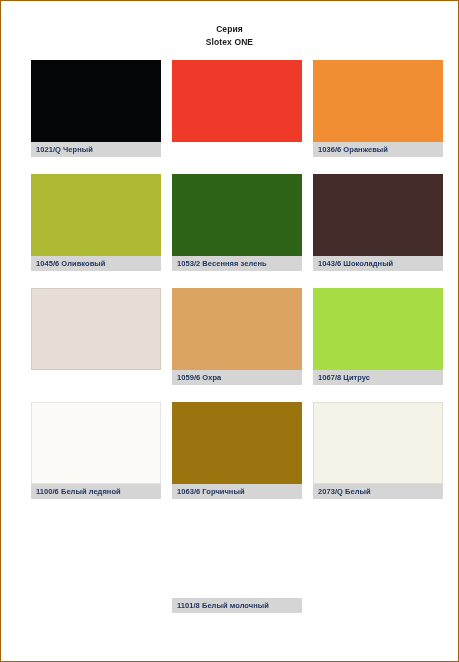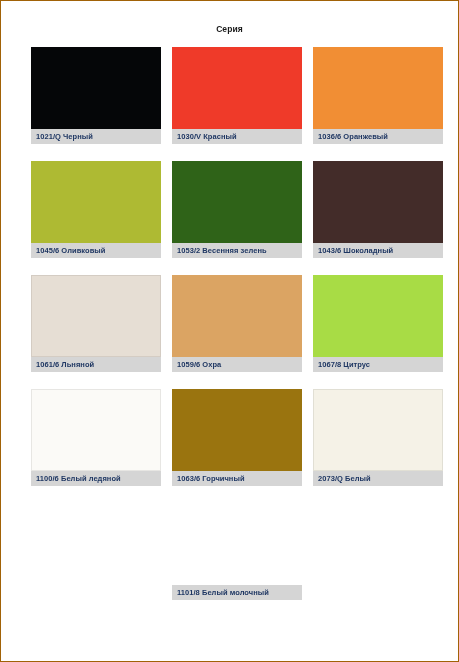--- a/index.html
+++ b/index.html
@@ -76,50 +76,49 @@
     box-shadow: none;
   }
 </style>
 </head>
 <body>
 
 <div class="page">
 
   <div class="page-header">
     <div class="series-label">Серия</div>
+    <div class="series-name">Slotex ONE</div>
   </div>
 
   <div class="swatch-grid">
       <div class="swatch-cell">
         <div class="swatch-chip" style="background: rgb(5, 6, 8);"></div>
         <div class="swatch-label">1021/Q Черный</div>
       </div>
       <div class="swatch-cell">
         <div class="swatch-chip" style="background: rgb(239, 58, 41);"></div>
-        <div class="swatch-label">1030/V Красный</div>
       </div>
       <div class="swatch-cell">
         <div class="swatch-chip" style="background: rgb(241, 142, 52);"></div>
         <div class="swatch-label">1036/6 Оранжевый</div>
       </div>
       <div class="swatch-cell">
         <div class="swatch-chip" style="background: rgb(174, 186, 51);"></div>
         <div class="swatch-label">1045/6 Оливковый</div>
       </div>
       <div class="swatch-cell">
         <div class="swatch-chip" style="background: rgb(47, 99, 24);"></div>
         <div class="swatch-label">1053/2 Весенняя зелень</div>
       </div>
       <div class="swatch-cell">
         <div class="swatch-chip" style="background: rgb(67, 44, 41);"></div>
         <div class="swatch-label">1043/6 Шоколадный</div>
       </div>
       <div class="swatch-cell">
         <div class="swatch-chip has-edge" style="background: rgb(230, 222, 212);"></div>
-        <div class="swatch-label">1061/6 Льняной</div>
       </div>
       <div class="swatch-cell">
         <div class="swatch-chip" style="background: rgb(219, 164, 99);"></div>
         <div class="swatch-label">1059/6 Охра</div>
       </div>
       <div class="swatch-cell">
         <div class="swatch-chip" style="background: rgb(168, 220, 69);"></div>
         <div class="swatch-label">1067/8 Цитрус</div>
       </div>
       <div class="swatch-cell">

